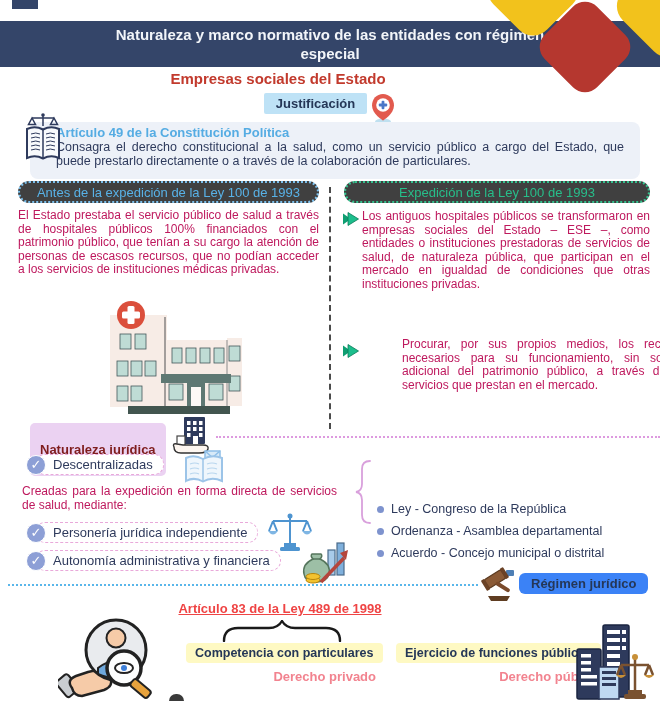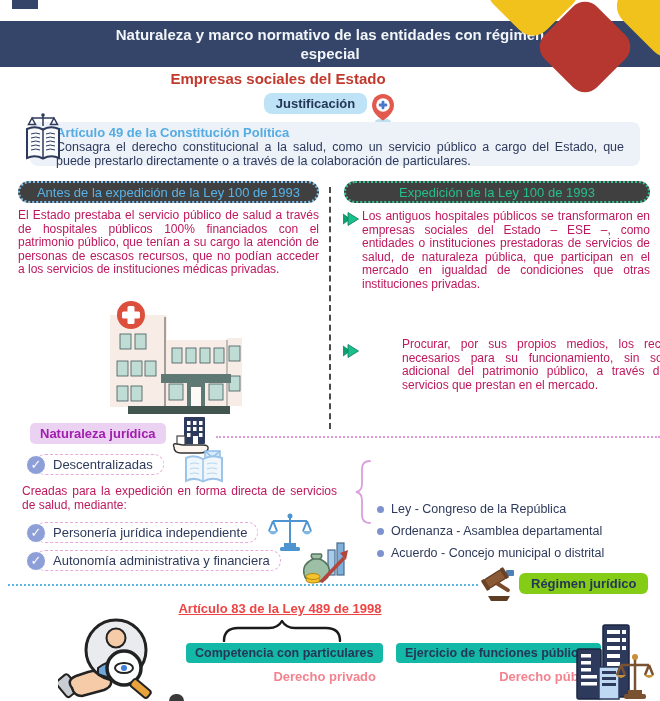--- a/index.html
+++ b/index.html
@@ -16,23 +16,23 @@
             display:flex; flex-direction:column; justify-content:center; align-items:center; }
   .banner div { color:#F2F5F9; font-size:15px; font-weight:bold; line-height:19px; text-align:center; }
   .diamond { border-radius:20px; transform:rotate(45deg); }
   .deco-y1 { left:495px; top:-48px; width:76px; height:76px; background:#F2C21C; z-index:2; }
   .deco-y2 { left:626px; top:-36px; width:84px; height:84px; background:#F2C21C; z-index:2; }
   .deco-red { left:548px; top:10px; width:74px; height:74px; background:#B5372F; border-radius:17px; z-index:3; }
 
   .red-title { left:0; top:70px; width:556px; text-align:center; color:#C23A2D; font-size:15px; font-weight:bold; }
 
   .justif-row { left:0; top:93px; width:660px; display:flex; justify-content:center; align-items:flex-start; gap:3px; }
-  .badge-blue { background:#BEE2F6; border-radius:8px; padding:3px 12px; font-size:13px; font-weight:bold; color:#253757; }
-
-  .art49-box { left:30px; top:122px; width:610px; height:44px; background:#EDF1F8; border-radius:8px;
+  .badge-blue { background:#BEE2F6; border-radius:2px; padding:3px 12px; font-size:13px; font-weight:bold; color:#253757; }
+
+  .art49-box { left:30px; top:122px; width:610px; height:57px; background:#EDF1F8; border-radius:8px;
                padding:3px 16px 0 26px; }
   .art49-title { color:#55ACE3; font-size:13px; font-weight:bold; line-height:15px; }
   .art49-body { font-size:12.5px; line-height:14px; text-align:justify; color:#2E3A5C; }
   .art49-icon { left:23px; top:112px; width:40px; height:54px; z-index:2; }
 
   .pill { height:22px; border-radius:12px; background:#404040; display:flex; align-items:center; justify-content:center;
           font-size:13px; font-weight:500; }
   .pill-left  { left:18px; top:181px; width:301px; border:2px dotted #7CC0EC; color:#58B2E7; }
   .pill-right { left:344px; top:181px; width:306px; border:2px dotted #35C08E; color:#27BE8A; }
 
@@ -42,22 +42,22 @@
   .left-para { left:18px; top:209px; width:301px; }
   .b1-text { left:362px; top:210px; width:288px; }
   .b2-text { left:362px; top:338px; width:288px;margin-left:40px; }
   .green-head { left:362px; top:316px; width:288px; text-align:center; color:#27BE8A; font-size:13px; font-weight:600; }
   .bullet-arrow { width:18px; height:14px; }
   .b1-arrow { left:342px; top:212px; }
   .b2-arrow { left:342px; top:344px; }
 
   .hospital { left:98px; top:298px; width:152px; height:118px; }
 
-  .badge-purple { left:30px; top:423px; background:#EBD2F2; border-radius:5px; padding:3px 10px;
-                  font-size:13px; font-weight:bold; color:#a21caf; }
+  .badge-purple { left:30px; top:423px; background:#EBD2F2; border-radius:5px; padding:19px 10px;
+                  font-size:13px; font-weight:bold; color:#7f1d1d; }
   .nat-icon { left:169px; top:416px; width:44px; height:40px; }
   .dot-pink { left:216px; top:436px; width:444px; height:0; border-top:2px dotted #DD9ADF; }
 
   .check-row { display:flex; align-items:center; }
   .check-circle { width:20px; height:20px; border-radius:50%; background:#8D9FD6; color:#fff; font-size:13px;
                   display:flex; align-items:center; justify-content:center; margin-right:-11px; z-index:2;
                   border:1.5px solid #fff; }
   .check-pill { border:1.5px dashed #E9A9DA; border-radius:10px; padding:2px 10px 2px 17px; font-size:13px;
                 color:#2E3A5C; background:#fff; }
   .chk1 { left:26px; top:454px; }
@@ -69,31 +69,31 @@
 
   .intro { left:22px; top:485px; width:315px; }
 
   .list-brace { left:355px; top:460px; width:18px; height:64px; }
   .list { left:377px; top:460px; width:280px;margin-top:38px; }
   .list-item { display:flex; align-items:center; height:22px; font-size:12.5px; color:#2E3A5C; }
   .dot { width:7px; height:7px; border-radius:50%; background:#7E93CE; margin-right:7px; flex:none; }
 
   .dot-blue { left:8px; top:584px; width:470px; height:0; border-top:2px dotted #5AB6EA; }
   .gavel-icon { left:480px; top:567px; width:38px; height:36px; }
-  .badge-teal { left:519px; top:573px; background:#84cc16; border-radius:6px; padding:3px 12px;
+  .badge-teal { left:519px; top:573px; background:#3b82f6; border-radius:6px; padding:3px 12px;
                 font-size:13px; font-weight:bold; color:#253757; }
 
   .art83 { left:60px; top:601px; width:440px; text-align:center; color:#ef4444; font-size:13px;
            font-weight:bold; text-decoration:underline; cursor:pointer; }
   .hbrace { left:222px; top:620px; width:120px; height:22px; }
 
   .search-icon { left:58px; top:616px; width:112px; height:86px; }
   .buildings-icon { left:573px; top:623px; width:82px; height:78px; }
 
-  .badge-pink { background:#14b8a6; border-radius:4px; padding:3px 9px; font-size:12.5px; font-weight:bold; color:#253757; }
+  .badge-pink { background:#fef9c3; border-radius:4px; padding:3px 9px; font-size:12.5px; font-weight:bold; color:#253757; }
   .badge-comp { left:186px; top:643px; }
   .badge-ejer { left:396px; top:643px; }
   .sub-pink { color:#F2838F; font-size:13px; font-weight:bold; text-align:right; }
   .sub-priv { left:186px; top:669px; width:190px; }
   .sub-publ { left:396px; top:669px; width:205px; }
   .bottom-partial { left:169px; top:694px; width:15px; height:7px; background:#3A3A3A; border-radius:7px 7px 0 0; }
 </style>
 </head>
 <body>
 

